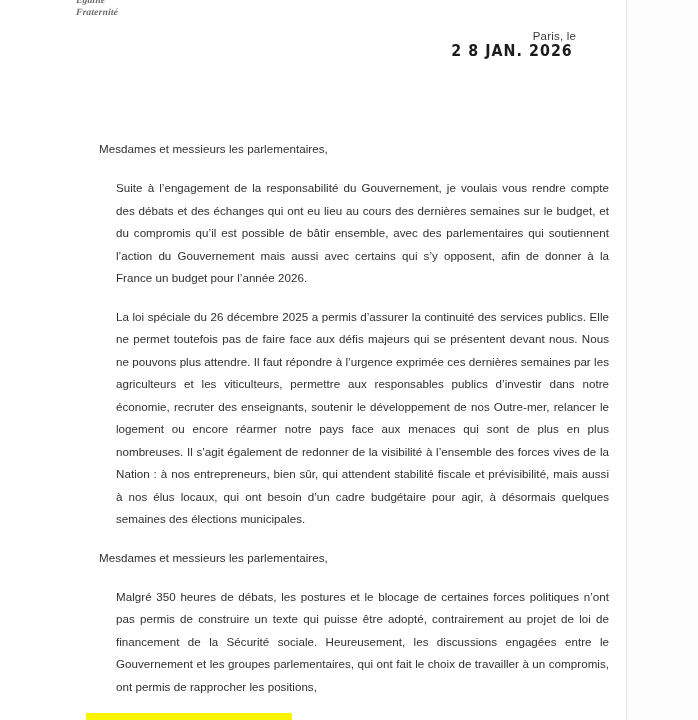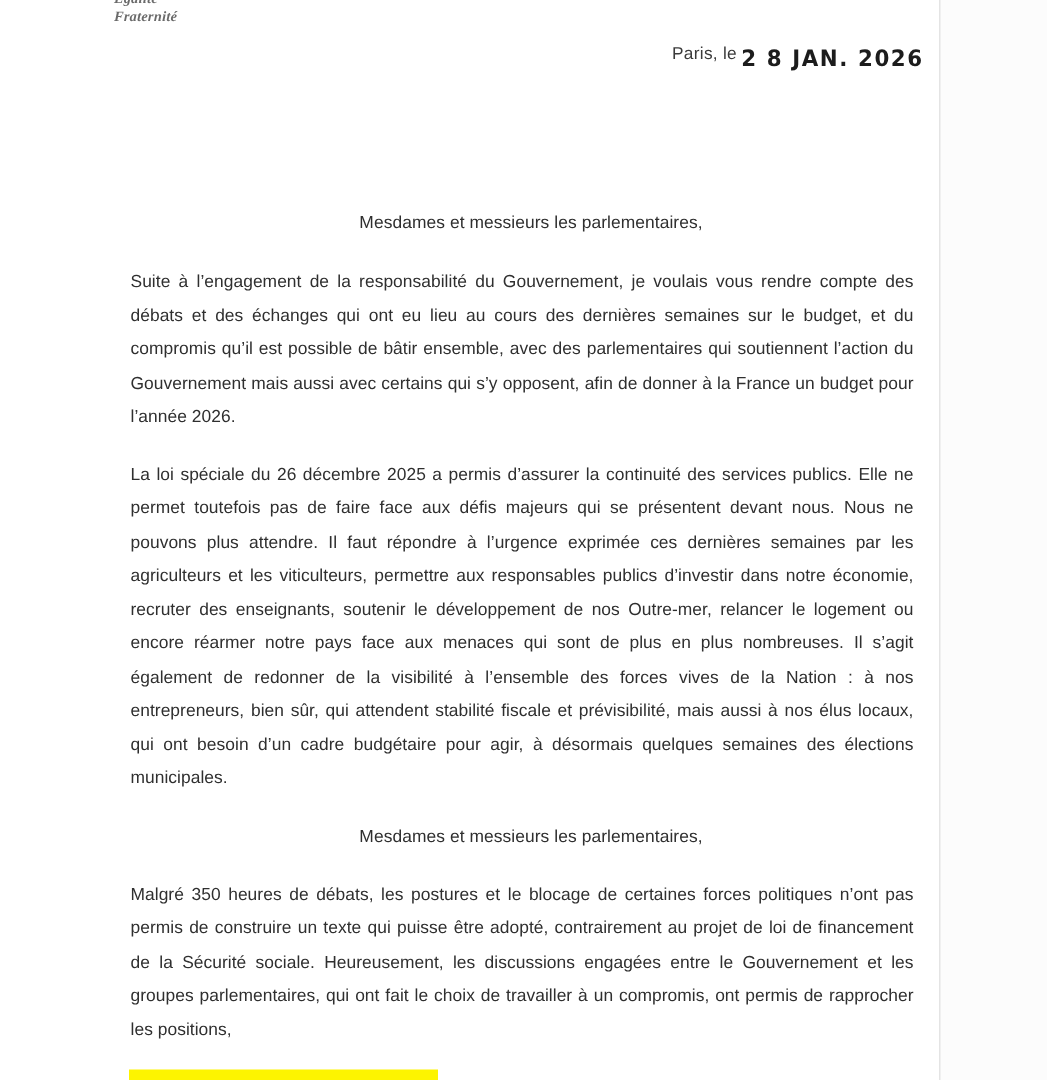--- a/index.html
+++ b/index.html
@@ -61,21 +61,22 @@
     transform: skewX(-2deg);
   }
 
   
   .dateline {
     position: absolute;
     left: 448px;
     top: 30px;
     white-space: nowrap;
     display: flex;
-    align-items: flex-start;
+    align-items: flex-end;
+    flex-direction: column;
   }
   .dateline .place {
     font-family: "Liberation Sans", sans-serif;
     font-size: 11.5px;
     color: #3a3a3a;
     letter-spacing: 0.2px;
   }
   .dateline .stamp {
     font-family: "DejaVu Sans", sans-serif;
     font-weight: bold;
@@ -93,35 +94,34 @@
     top: 138px;
     width: 525px;
   }
 
   .salutation {
     font-size: 11.6px;
     line-height: 21px;
     color: #2f2f2f;
     letter-spacing: 0.05px;
     margin: 0 0 18px 15px;
-    text-align: center;
   }
 
   .para {
     font-size: 11.6px;
     line-height: 22.5px;
     color: #2f2f2f;
     text-align: justify;
     text-justify: inter-word;
     letter-spacing: 0.03px;
     margin: 0 0 16px 0;
     text-indent: 0;
   }
 
-  .para.indent { padding-left: 3px; }
+  .para.indent { padding-left: 3px; margin-left: 29px; }
 
   
   .bottom-sliver {
     position: absolute;
     left: 86px;
     top: 713px;
     width: 206px;
     height: 8px;
     background: #fdf400;
   }

